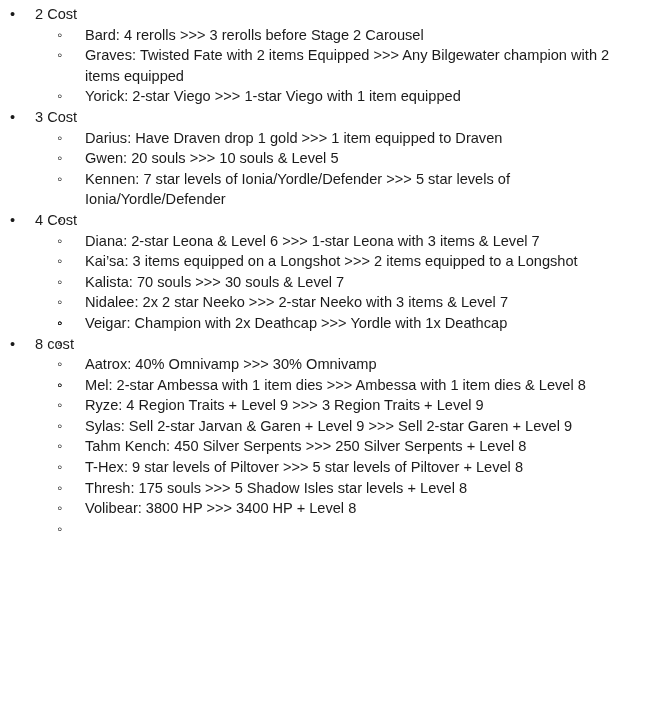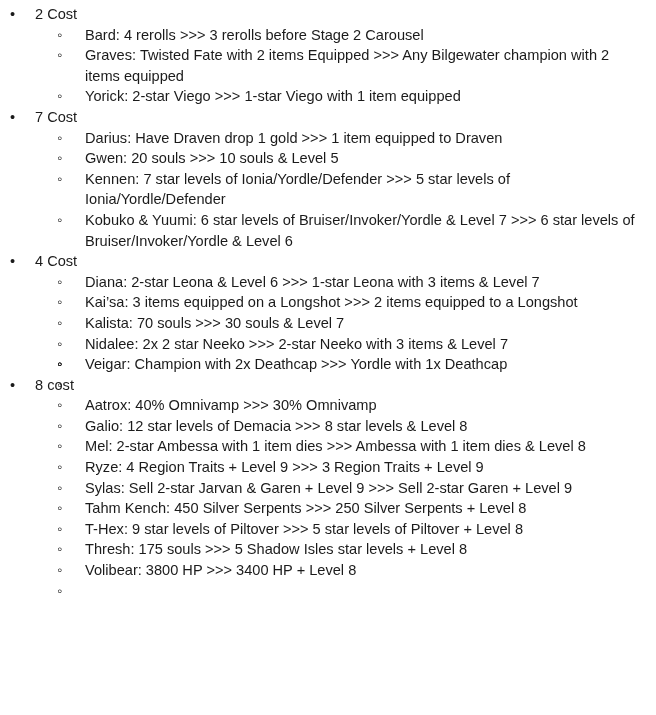--- a/index.html
+++ b/index.html
@@ -33,26 +33,26 @@
       <div>2 Cost</div>
       <ul>
         <li class="li2"><span class="marker">◦</span><span>Bard: 4 rerolls &gt;&gt;&gt; 3 rerolls before Stage 2 Carousel</span></li>
         <li class="li2"><span class="marker">◦</span><span>Graves: Twisted Fate with 2 items Equipped &gt;&gt;&gt; Any Bilgewater champion with 2 items equipped</span></li>
         <li class="li2"><span class="marker">◦</span><span>Yorick: 2-star Viego &gt;&gt;&gt; 1-star Viego with 1 item equipped</span></li>
       </ul>
     </li>
 
     <li class="li1">
       <span class="marker">•</span>
-      <div>7 Cost</div>
+      <div>3 Cost</div>
       <ul>
         <li class="li2"><span class="marker">◦</span><span>Darius: Have Draven drop 1 gold &gt;&gt;&gt; 1 item equipped to Draven</span></li>
         <li class="li2"><span class="marker">◦</span><span>Gwen: 20 souls &gt;&gt;&gt; 10 souls &amp; Level 5</span></li>
         <li class="li2"><span class="marker">◦</span><span>Kennen: 7 star levels of Ionia/Yordle/Defender &gt;&gt;&gt; 5 star levels of Ionia/Yordle/Defender</span></li>
-        <li class="li2"><span class="marker">◦</span><span>Kobuko &amp; Yuumi: 6 star levels of Bruiser/Invoker/Yordle &amp; Level 7 &gt;&gt;&gt; 6 star levels of Bruiser/Invoker/Yordle &amp; Level 6</span></li>
+        <li class="li2"><span class="marker">◦</span></li>
       </ul>
     </li>
 
     <li class="li1">
       <span class="marker">•</span>
       <div>4 Cost</div>
       <ul>
         <li class="li2"><span class="marker">◦</span><span>Diana: 2-star Leona &amp; Level 6 &gt;&gt;&gt; 1-star Leona with 3 items &amp; Level 7</span></li>
         <li class="li2"><span class="marker">◦</span><span>Kai’sa: 3 items equipped on a Longshot &gt;&gt;&gt; 2 items equipped to a Longshot</span></li>
         <li class="li2"><span class="marker">◦</span><span>Kalista: 70 souls &gt;&gt;&gt; 30 souls &amp; Level 7</span></li>
@@ -62,21 +62,21 @@
         <li class="li2"><span class="marker">◦</span><span>Veigar: Champion with 2x Deathcap &gt;&gt;&gt; Yordle with 1x Deathcap</span></li>
         <li class="li2"><span class="marker">◦</span></li>
       </ul>
     </li>
 
     <li class="li1">
       <span class="marker">•</span>
       <div>8 cost</div>
       <ul>
         <li class="li2"><span class="marker">◦</span><span>Aatrox: 40% Omnivamp &gt;&gt;&gt; 30% Omnivamp</span></li>
-        <li class="li2"><span class="marker">◦</span><span>Galio: 12 star levels of Demacia &gt;&gt;&gt; 8 star levels &amp; Level 8</span></li>
+        <li class="li2"><span class="marker">◦</span></li>
         <li class="li2"><span class="marker">◦</span><span>Mel: 2-star Ambessa with 1 item dies &gt;&gt;&gt; Ambessa with 1 item dies &amp; Level 8</span></li>
         <li class="li2"><span class="marker">◦</span><span>Ryze: 4 Region Traits + Level 9 &gt;&gt;&gt; 3 Region Traits + Level 9</span></li>
         <li class="li2"><span class="marker">◦</span><span>Sylas: Sell 2-star Jarvan &amp; Garen + Level 9 &gt;&gt;&gt; Sell 2-star Garen + Level 9</span></li>
         <li class="li2"><span class="marker">◦</span><span>Tahm Kench: 450 Silver Serpents &gt;&gt;&gt; 250 Silver Serpents + Level 8</span></li>
         <li class="li2"><span class="marker">◦</span><span>T-Hex: 9 star levels of Piltover &gt;&gt;&gt; 5 star levels of Piltover + Level 8</span></li>
         <li class="li2"><span class="marker">◦</span><span>Thresh: 175 souls &gt;&gt;&gt; 5 Shadow Isles star levels + Level 8</span></li>
         <li class="li2"><span class="marker">◦</span><span>Volibear: 3800 HP &gt;&gt;&gt; 3400 HP + Level 8</span></li>
         <li class="li2"><span class="marker">◦</span></li>
       </ul>
     </li>

